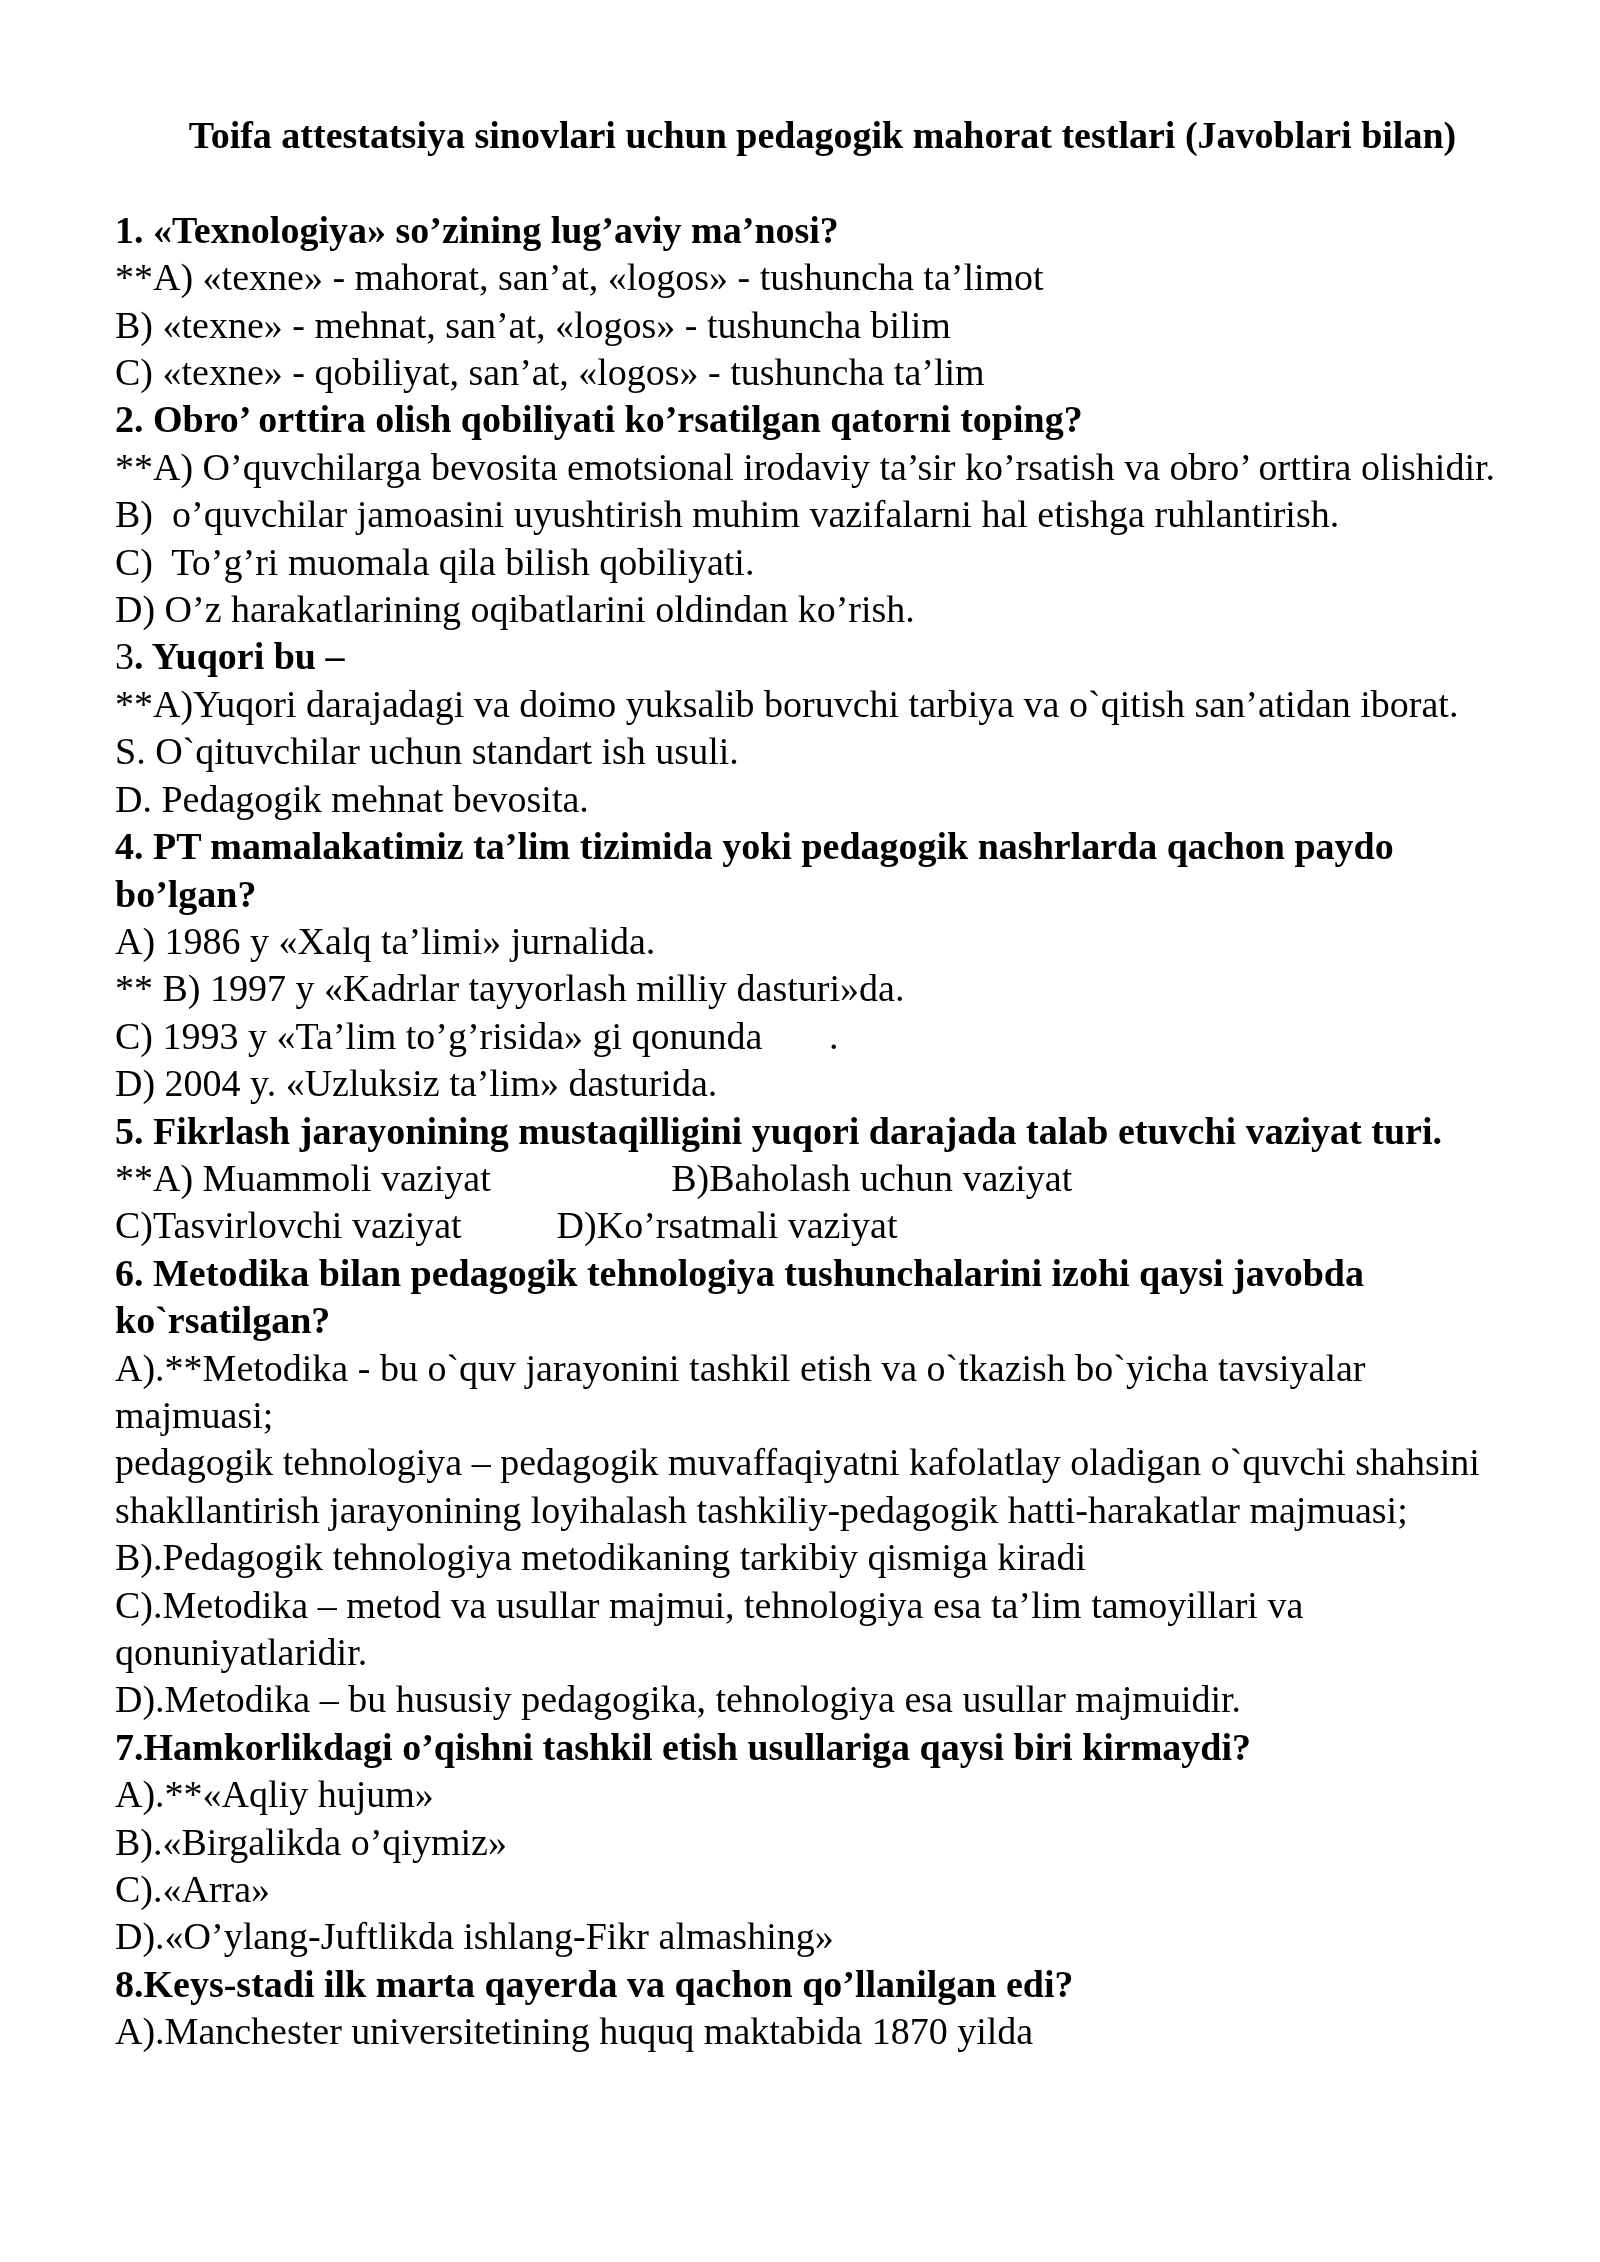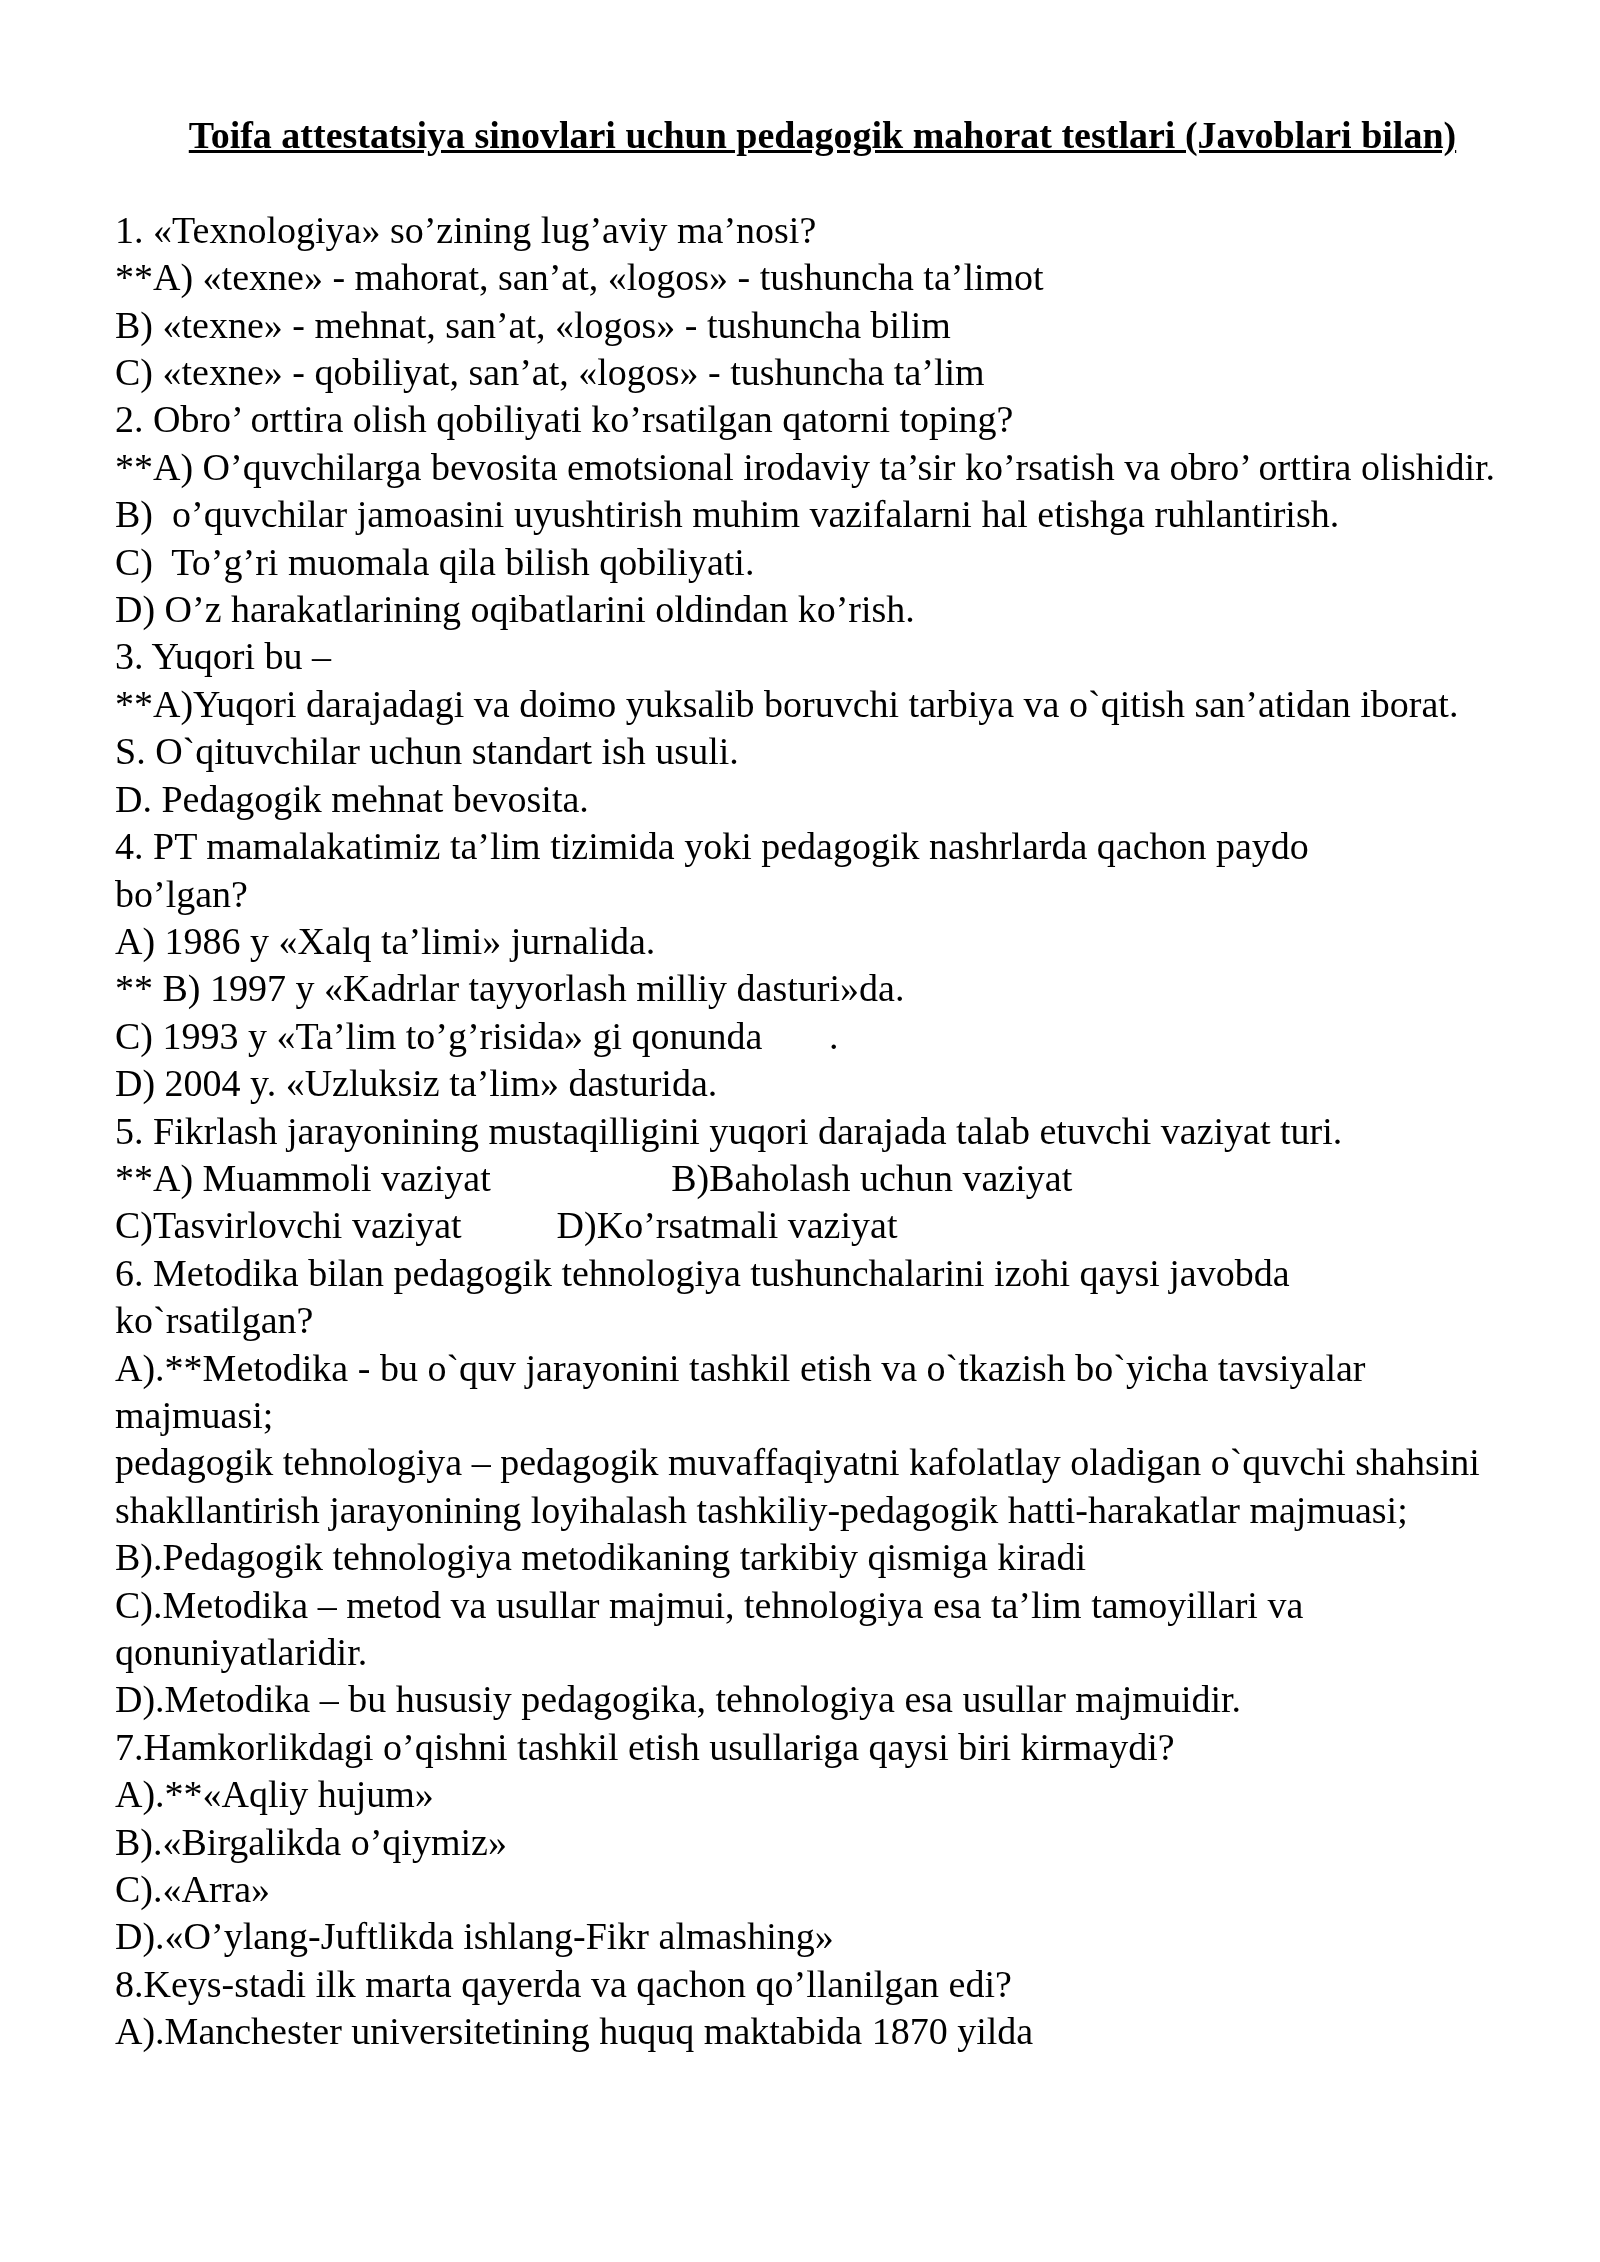--- a/index.html
+++ b/index.html
@@ -19,30 +19,29 @@
     height: 2262px;
     padding: 112px 70px 0 115px;
   }
   .doc-title {
     margin: 0;
     font-size: 38px;
     line-height: 47.4px;
     font-weight: bold;
     text-align: center;
     white-space: normal;
-    text-decoration: underline;
   }
   .blank-line { margin: 0; white-space: pre-wrap; }
   .question { margin: 0; }
   p.q-heading, p.q-option {
     margin: 0;
     white-space: pre-wrap; 
   }
   p.q-heading { font-weight: normal; }
-  .q-heading .b { font-weight: normal; }
+  .q-heading .b { font-weight: bold; }
 </style>
 </head>
 <body>
 
 <div class="page">
   <h1 class="doc-title">Toifa attestatsiya sinovlari uchun pedagogik mahorat testlari (Javoblari bilan)</h1>
   <p class="blank-line"> </p>
   <div id="questions">
   <section class="question">
     <p class="q-heading"><span class="b">1. «Texnologiya» so’zining lug’aviy ma’nosi?</span></p>

